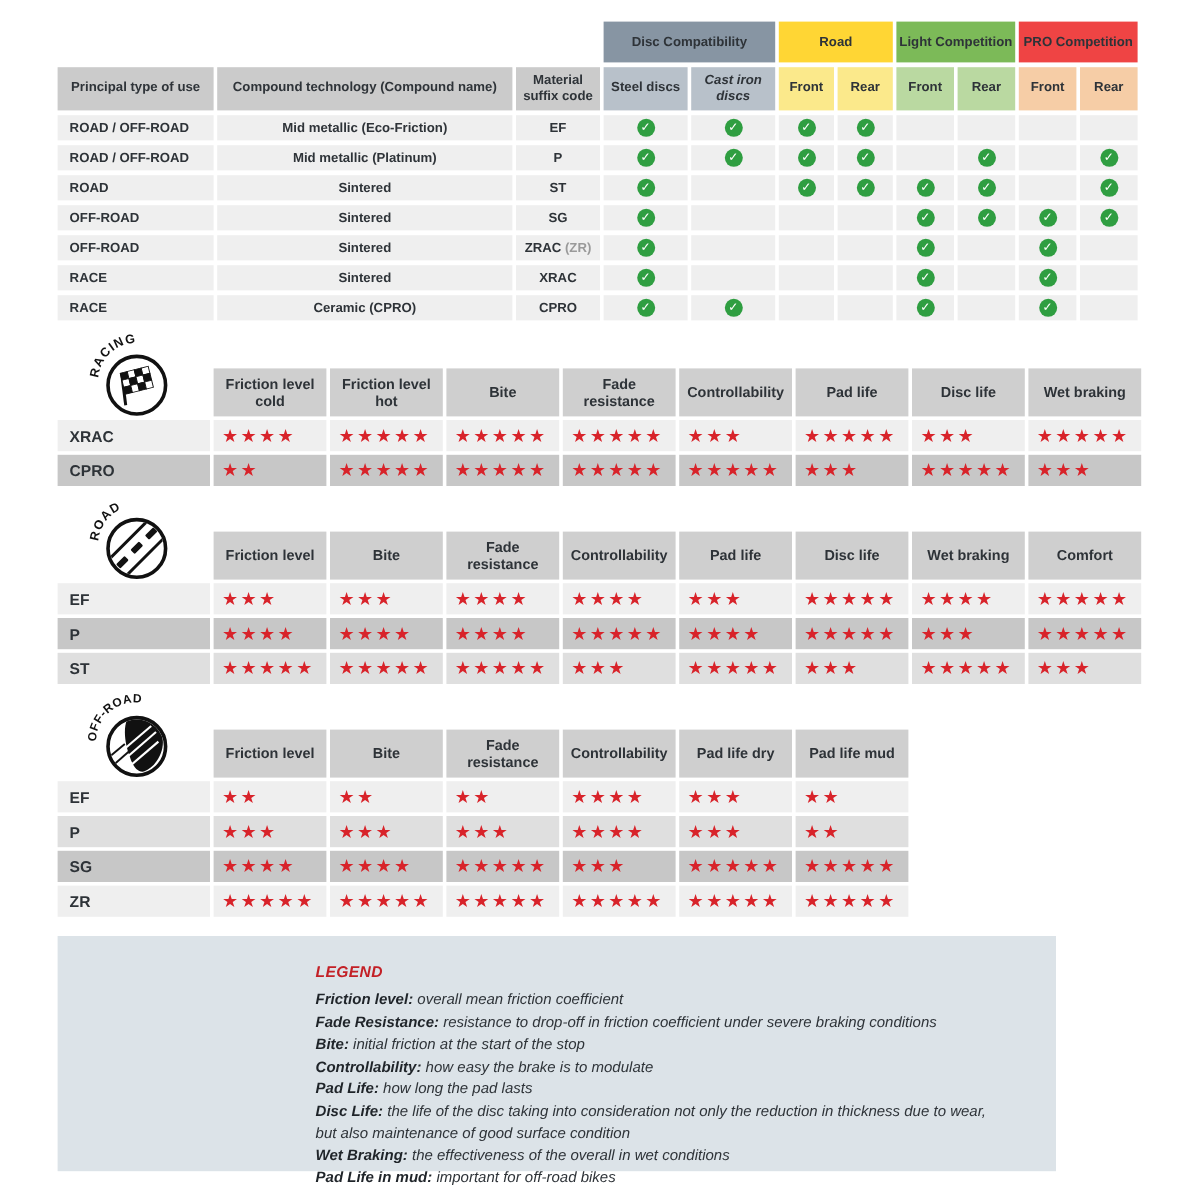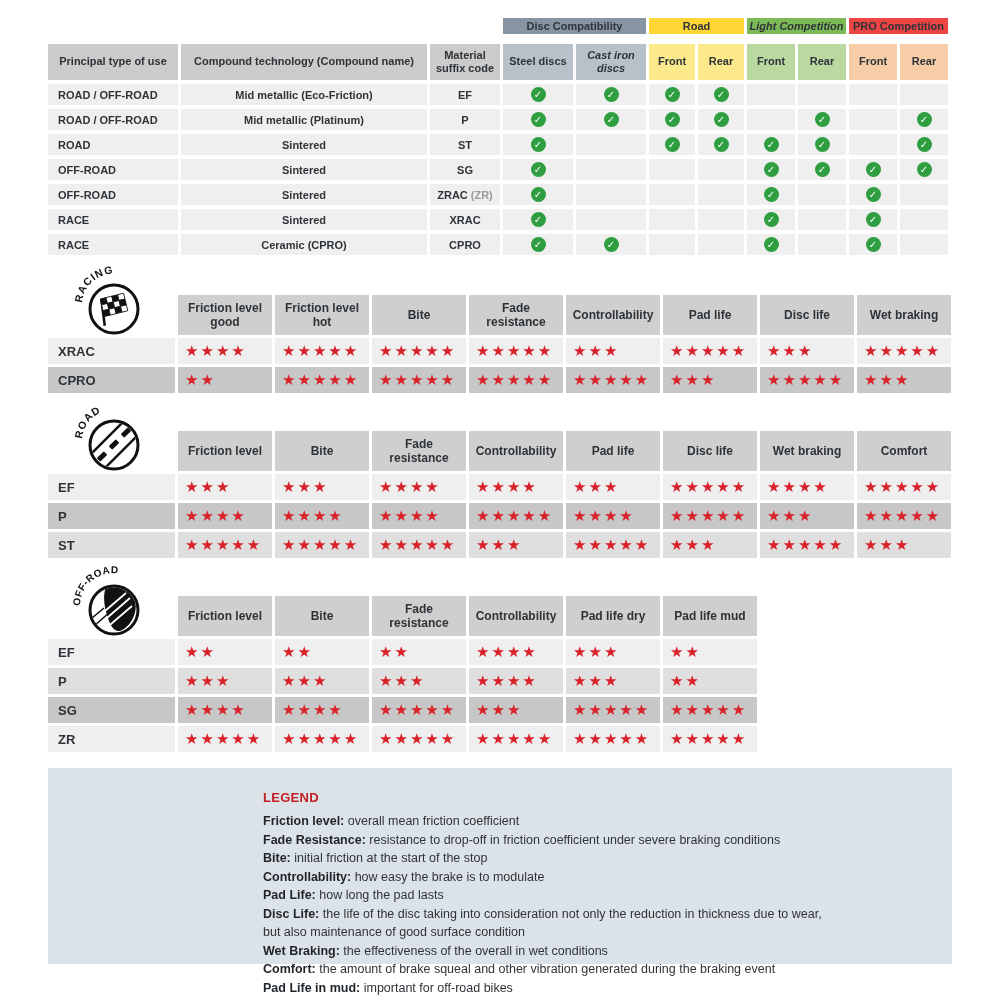--- a/index.html
+++ b/index.html
@@ -4,21 +4,21 @@
 <style>
   html,body{margin:0;padding:0;background:#ffffff;width:1000px;height:1000px;overflow:hidden;
     font-family:"Liberation Sans","DejaVu Sans",sans-serif;color:#2e3338;}
   .content{padding-top:18px;}
   
   .compat{display:grid;margin-left:48px;width:898px;
     grid-template-columns:130px 246px 70px 70px 70px 46px 46px 48px 48px 48px 48px;
     column-gap:3px;row-gap:4px;}
   .cell{display:flex;align-items:center;justify-content:center;text-align:center;}
   .ghead-spacer{height:22px;}
-  .ghead{height:16px;font-size:11px;font-weight:bold;color:#2e3338;}
+  .ghead{height:34px;font-size:11px;font-weight:bold;color:#2e3338;}
   .chead{height:36px;font-size:11px;font-weight:bold;line-height:1.2;background:#cbcbcb;padding:0 2px;box-sizing:border-box;}
   .crow{height:21px;background:#efefef;font-size:11px;font-weight:bold;}
   .crow.left{display:flex;align-items:center;justify-content:flex-start;padding-left:10px;box-sizing:border-box;}
   .code-note{color:#9a9a9a;font-weight:bold;margin-left:3px;}
   .check{width:15px;height:15px;border-radius:50%;background:#2f9e41;color:#ffffff;
     font-size:10px;font-weight:bold;display:flex;align-items:center;justify-content:center;line-height:1;}
   
   .section{position:relative;margin-left:48px;width:903px;}
   .sec-racing{margin-top:40px;}
   .sec-road{margin-top:38px;}
@@ -30,36 +30,36 @@
   .rhead{height:40px;background:#cfcfcf;font-size:12px;font-weight:bold;line-height:1.2;padding:0 4px;box-sizing:border-box;}
   .rlabel{height:26px;display:flex;align-items:center;padding-left:10px;box-sizing:border-box;
     font-size:13px;font-weight:bold;}
   .rstars{height:26px;display:flex;align-items:center;padding-left:7px;box-sizing:border-box;
     color:#d8232a;font-size:15px;letter-spacing:2px;white-space:nowrap;overflow:hidden;}
   .shade-light{background:#efefef;}
   .shade-medium{background:#dfdfdf;}
   .shade-dark{background:#c7c7c7;}
   .section-icon{position:absolute;left:22px;top:-30px;}
   
-  .legend{margin:16px 0 0 48px;width:904px;height:196px;background:#dce3e8;box-sizing:border-box;
-    padding:22px 30px 0 215px;}
+  .legend{margin:16px 0 0 48px;width:832px;height:196px;background:#dce3e8;box-sizing:border-box;
+    padding:22px 30px 0 215px;font-style:italic;}
   .legend-title{color:#c32026;font-weight:bold;font-size:13px;margin-bottom:7px;letter-spacing:.3px;}
   .lg-item{font-size:12.5px;line-height:18.5px;color:#2e3338;}
   .lg-item b{color:#1f2429;}
 </style>
 </head>
 <body>
 
 <div class="content">
 
   <div class="compat" id="compat-grid">
       <div class="ghead-spacer" style="grid-column: 1 / 4;"></div>
       <div class="ghead cell" style="grid-column: 4 / 6; background: rgb(135, 149, 163);">Disc Compatibility</div>
       <div class="ghead cell" style="grid-column: 6 / 8; background: rgb(255, 214, 52);">Road</div>
-      <div class="ghead cell" style="grid-column: 8 / 10; background: rgb(124, 186, 88); font-style: italic;">Light Competition</div>
+      <div class="ghead cell" style="grid-column: 8 / 10; background: rgb(124, 186, 88);">Light Competition</div>
       <div class="ghead cell" style="grid-column: 10 / 12; background: #ef4444;">PRO Competition</div>
       <div class="chead cell">Principal type of use</div>
       <div class="chead cell">Compound technology (Compound name)</div>
       <div class="chead cell">Material suffix code</div>
       <div class="chead cell" style="background: rgb(184, 193, 202);">Steel discs</div>
       <div class="chead cell" style="background: rgb(184, 193, 202); font-style: italic;">Cast iron discs</div>
       <div class="chead cell" style="background: rgb(251, 233, 139);">Front</div>
       <div class="chead cell" style="background: rgb(251, 233, 139);">Rear</div>
       <div class="chead cell" style="background: rgb(186, 217, 161);">Front</div>
       <div class="chead cell" style="background: rgb(186, 217, 161);">Rear</div>
@@ -226,21 +226,21 @@
             <rect x="51" y="37" width="6" height="6" fill="#111"></rect>
           <rect x="33" y="43" width="6" height="6" fill="#111"></rect>
             <rect x="39" y="43" width="6" height="6" fill="#fff"></rect>
             <rect x="45" y="43" width="6" height="6" fill="#111"></rect>
             <rect x="51" y="43" width="6" height="6" fill="#fff"></rect>
         </g>
       </g>
     </svg>
     <div class="rating cols8" id="racing-grid">
         <div class="icon-space"></div>
-        <div class="rhead cell">Friction level good</div>
+        <div class="rhead cell">Friction level cold</div>
         <div class="rhead cell">Friction level hot</div>
         <div class="rhead cell">Bite</div>
         <div class="rhead cell">Fade resistance</div>
         <div class="rhead cell">Controllability</div>
         <div class="rhead cell">Pad life</div>
         <div class="rhead cell">Disc life</div>
         <div class="rhead cell">Wet braking</div>
         <div class="rlabel shade-light">XRAC</div>
         <div class="rstars shade-light">★★★★</div>
         <div class="rstars shade-light">★★★★★</div>
@@ -392,18 +392,17 @@
     <div class="legend-title">LEGEND</div>
     <div id="legend-list">
         <div class="lg-item"><b>Friction level: </b><span>overall mean friction coefficient</span></div>
         <div class="lg-item"><b>Fade Resistance: </b><span>resistance to drop-off in friction coefficient under severe braking conditions</span></div>
         <div class="lg-item"><b>Bite: </b><span>initial friction at the start of the stop</span></div>
         <div class="lg-item"><b>Controllability: </b><span>how easy the brake is to modulate</span></div>
         <div class="lg-item"><b>Pad Life: </b><span>how long the pad lasts</span></div>
         <div class="lg-item"><b>Disc Life: </b><span>the life of the disc taking into consideration not only the reduction in thickness due to wear,</span></div>
         <div class="lg-item"><span>but also maintenance of good surface condition</span></div>
         <div class="lg-item"><b>Wet Braking: </b><span>the effectiveness of the overall in wet conditions</span></div>
-        <div class="lg-item"><b>Comfort: </b><span>the amount of brake squeal and other vibration generated during the braking event</span></div>
         <div class="lg-item"><b>Pad Life in mud: </b><span>important for off-road bikes</span></div>
       </div>
   </div>
 
 </div>
 
 </body></html>

